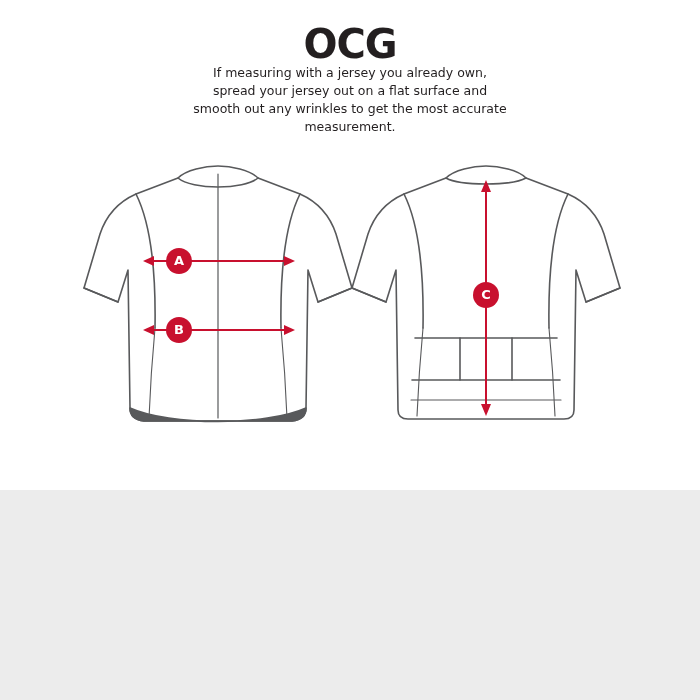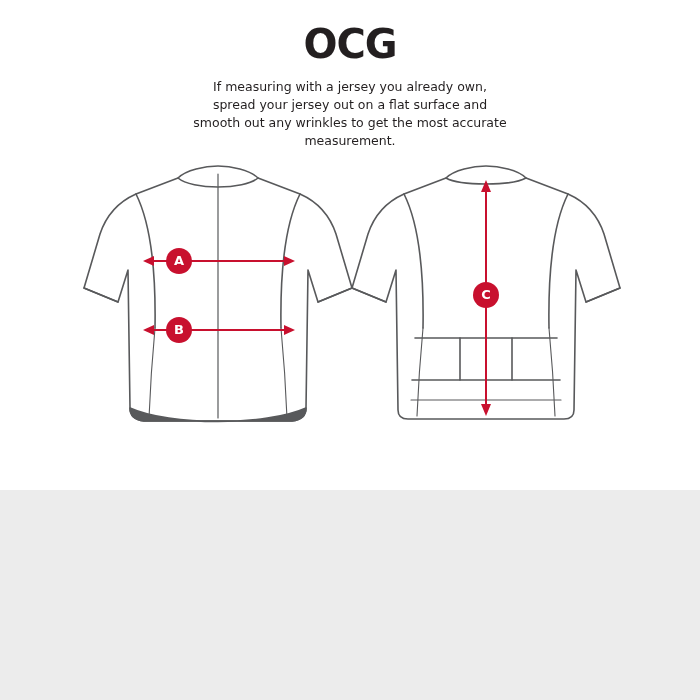--- a/index.html
+++ b/index.html
@@ -29,21 +29,21 @@
     text-align: center;
     font-family: "DejaVu Sans", sans-serif;
     font-weight: bold;
     font-size: 40px;
     letter-spacing: -1px;
     color: #231f20;
     line-height: 44px;
   }
   .intro {
     position: absolute;
-    top: 78px;
+    top: 64px;
     left: 190px;
     width: 320px;
     text-align: center;
     font-size: 12.5px;
     line-height: 18px;
     color: #231f20;
   }
 
   
   .art {

